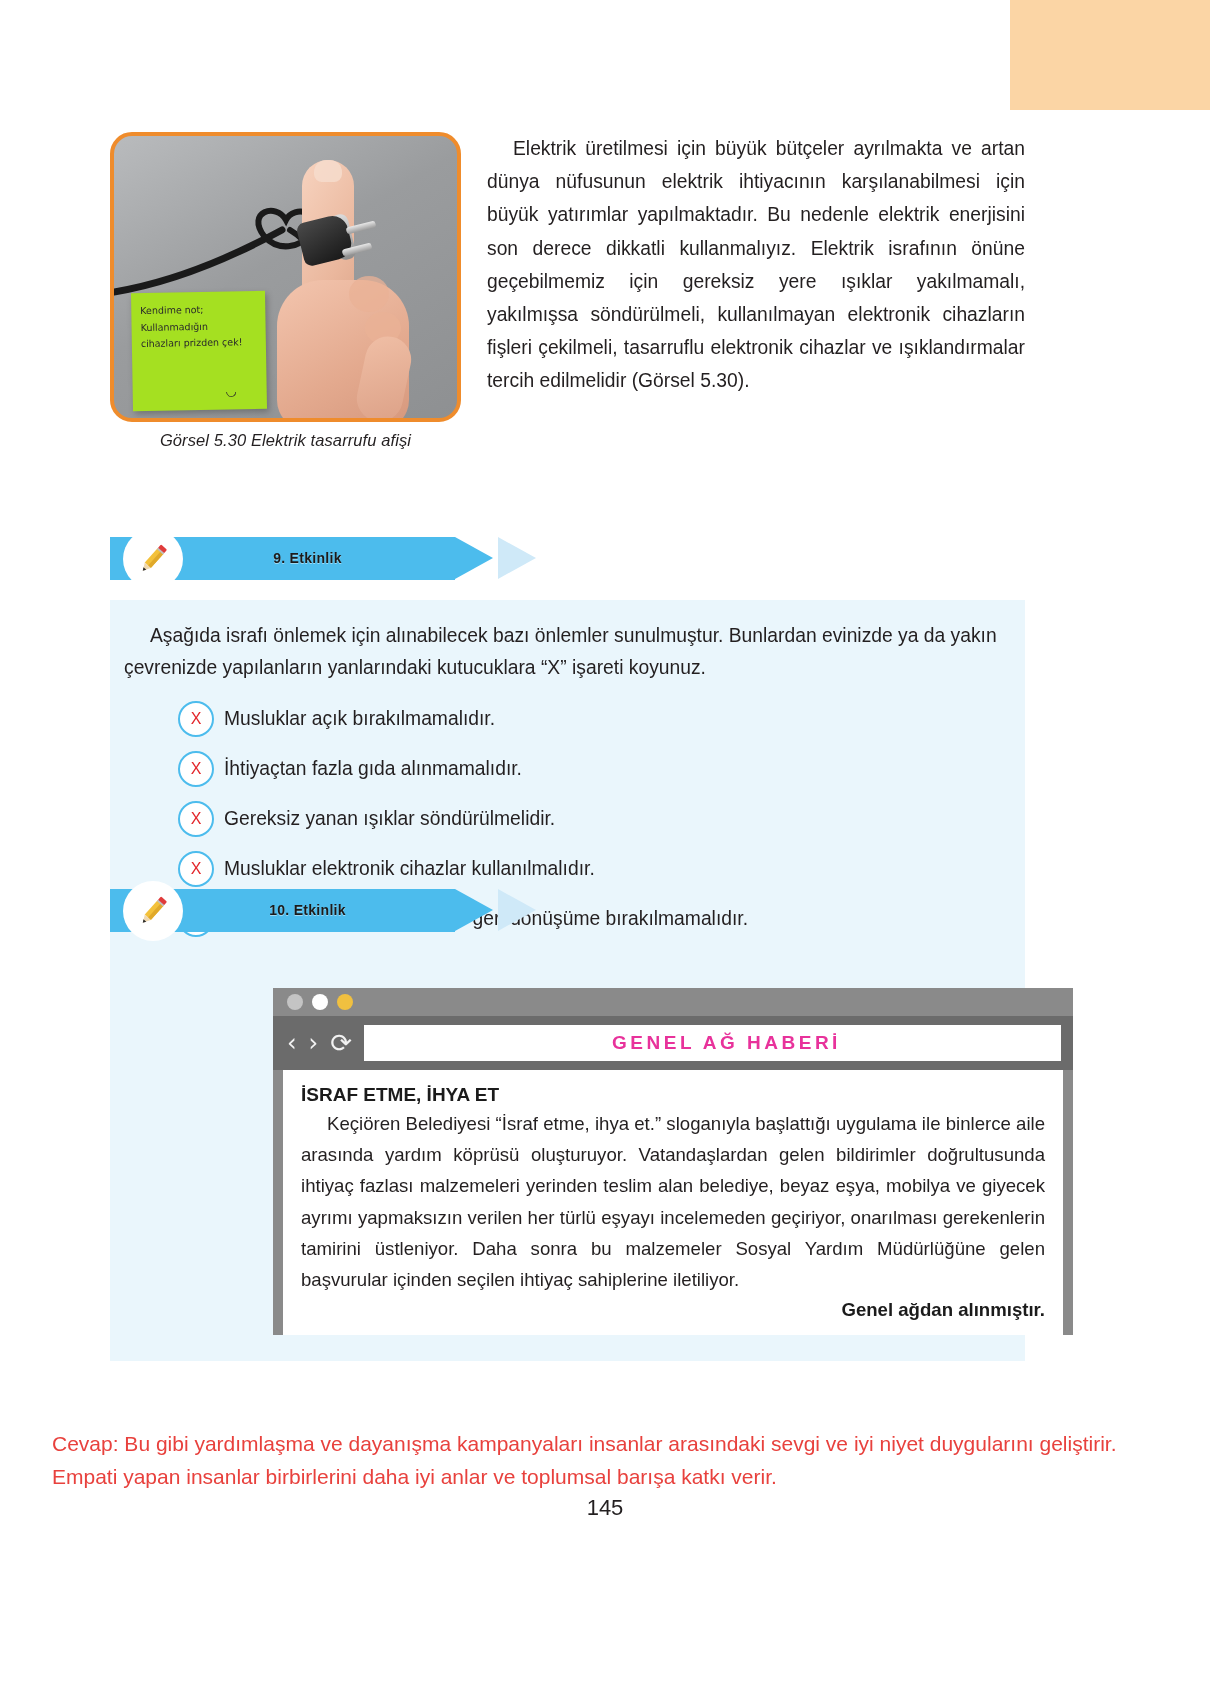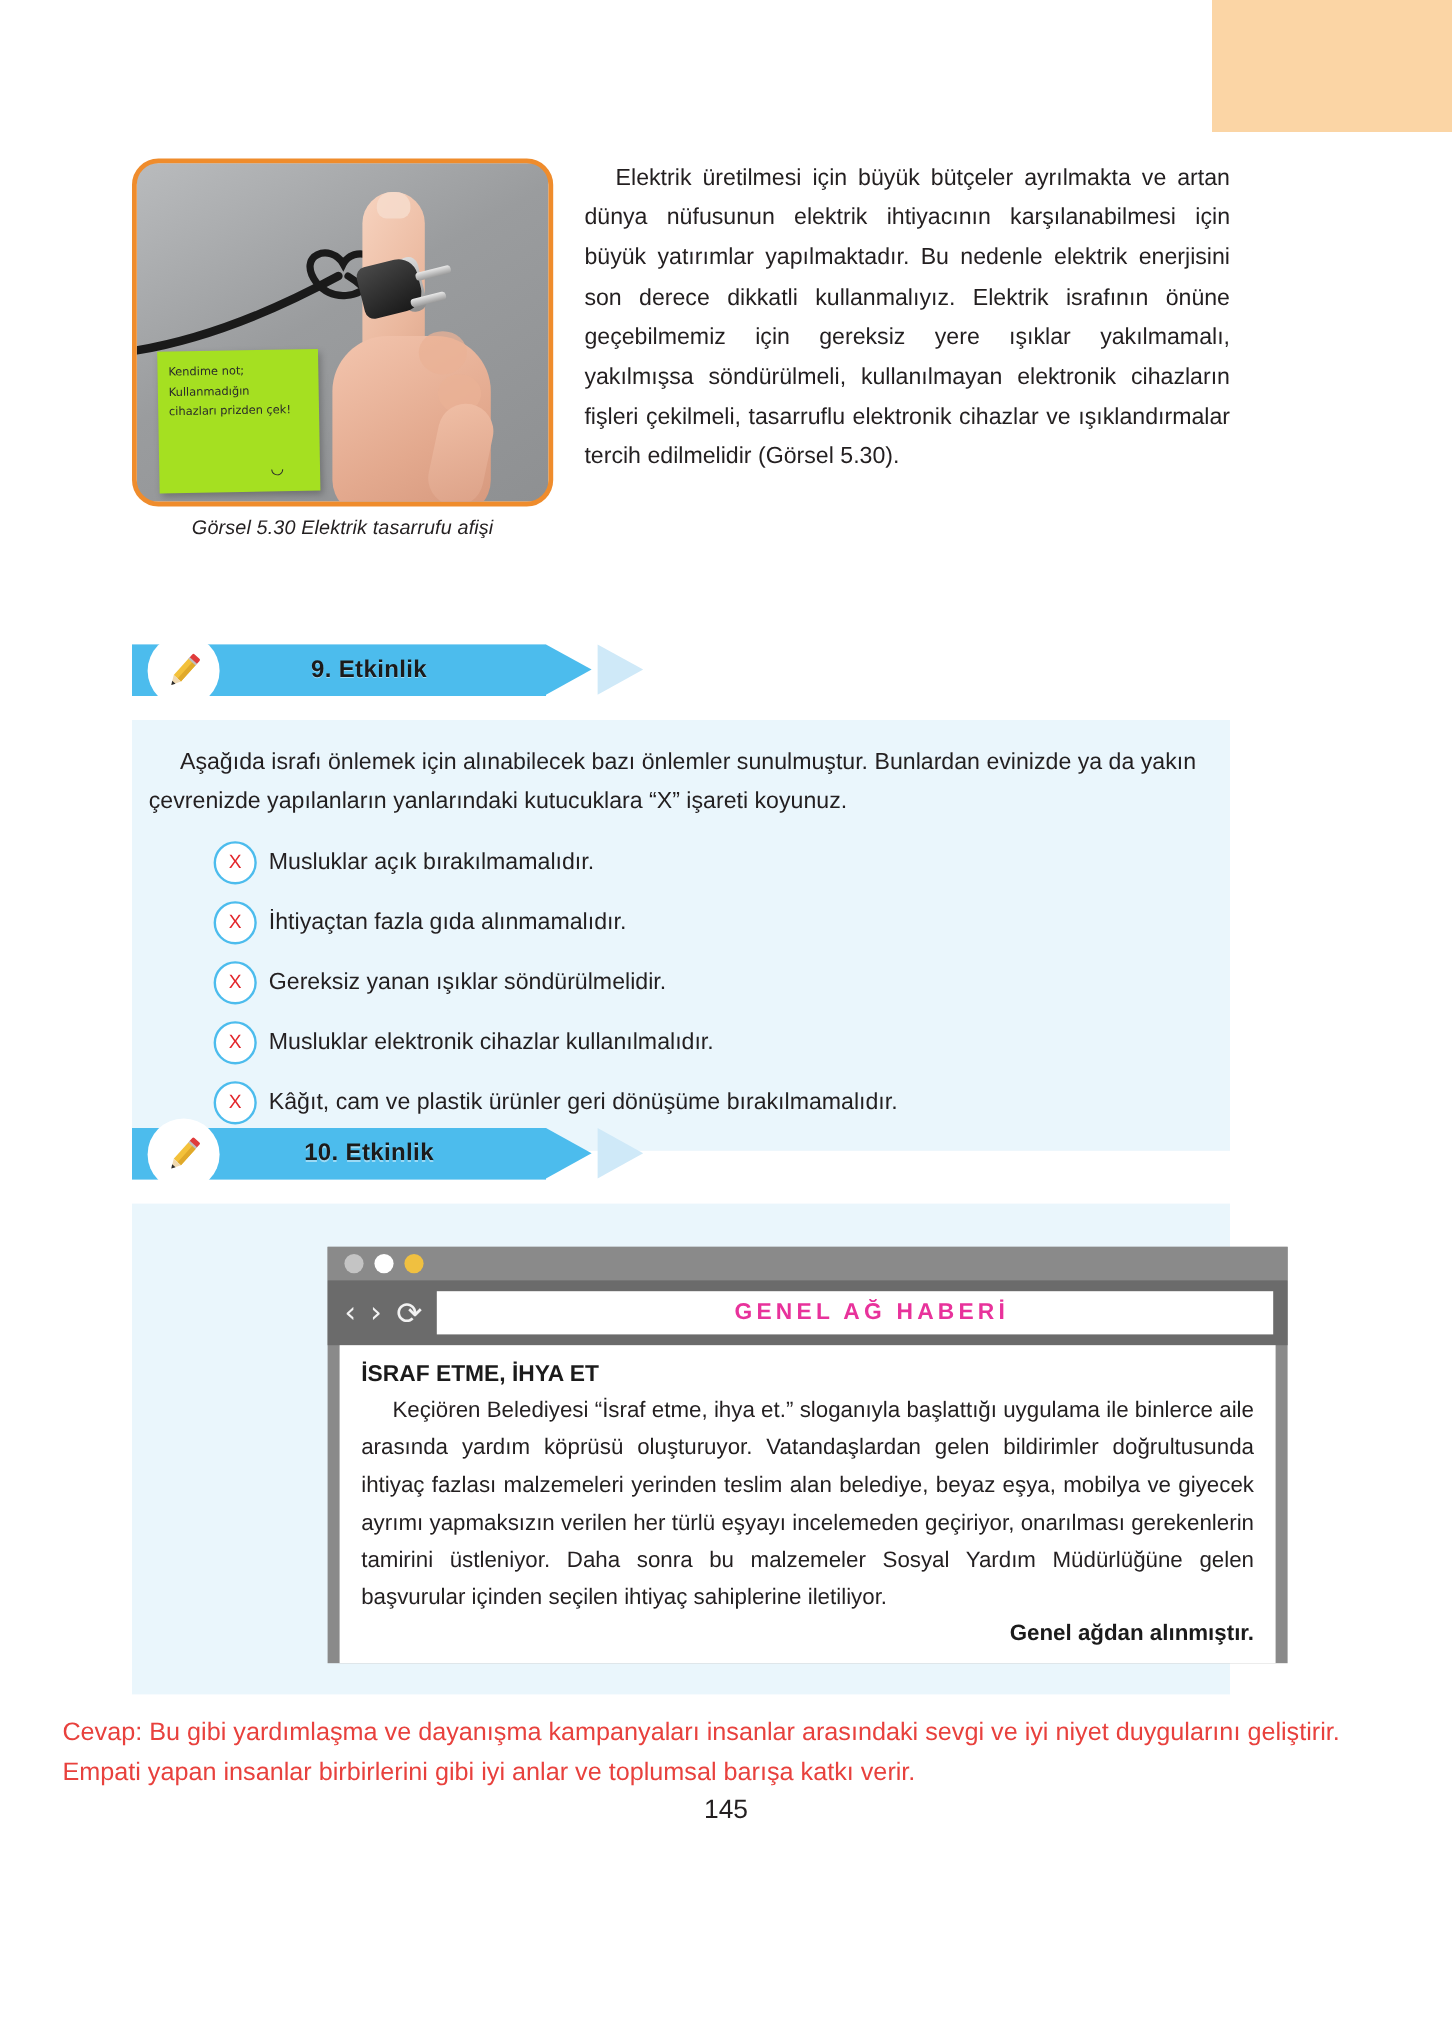--- a/index.html
+++ b/index.html
@@ -192,21 +192,21 @@
   }
   .act-label{
     position:absolute;left:0;top:0;
     width:345px;height:43px;
     line-height:43px;
     text-align:center;
     padding-left:50px;
     box-sizing:border-box;
     color:#1b1b1b;
     font-weight:bold;
-    font-size:20px;
+    font-size:14px;
     letter-spacing:.3px;
     text-shadow:0 1px 0 rgba(255,255,255,.45);
   }
 
   
   .act-body{
     margin-left:110px;
     width:915px;
     background:#eaf6fc;
     padding:20px 0 22px 0;
@@ -442,21 +442,21 @@
           <span class="check-label">Musluklar elektronik cihazlar kullanılmalıdır.</span>
         </li>
         <li class="check-item">
           <span class="check-box">X</span>
           <span class="check-label">Kâğıt, cam ve plastik ürünler geri dönüşüme bırakılmamalıdır.</span>
         </li>
       </ul>
     </div>
   </div>
 
-  <div style="position:absolute;top:940px;left:0;width:1064px;">
+  <div style="position:absolute;top:889px;left:0;width:1064px;">
 
     <div class="act-banner">
       <div class="act-bar"></div>
       <div class="act-arrow"></div>
       <div class="act-arrow2"></div>
       <div class="act-label">10. Etkinlik</div>
       <div class="act-circle">
         <svg class="pencil" viewBox="0 0 64 64">
           <g transform="rotate(42 32 32)">
             <rect x="26" y="6" width="13" height="9" rx="2" fill="#e03b3b"></rect>
@@ -490,18 +490,18 @@
           <div class="news-title">İSRAF ETME, İHYA ET</div>
           <p class="news-body"><span class="indent"></span><span>Keçiören Belediyesi “İsraf etme, ihya et.” sloganıyla başlattığı uygulama ile binlerce aile arasında yardım köprüsü oluşturuyor. Vatandaşlardan gelen bildirimler doğrultusunda ihtiyaç fazlası malzemeleri yerinden teslim alan belediye, beyaz eşya, mobilya ve giyecek ayrımı yapmaksızın verilen her türlü eşyayı incelemeden geçiriyor, onarılması gerekenlerin tamirini üstleniyor. Daha sonra bu malzemeler Sosyal Yardım Müdürlüğüne gelen başvurular içinden seçilen ihtiyaç sahiplerine iletiliyor.</span></p>
           <div class="news-source">Genel ağdan alınmıştır.</div>
         </div>
       </div>
     </div>
   </div>
 
   <div class="answer">
     <div>Cevap: Bu gibi yardımlaşma ve dayanışma kampanyaları insanlar arasındaki sevgi ve iyi niyet duygularını geliştirir.</div>
-    <div>Empati yapan insanlar birbirlerini gibi iyi anlar ve toplumsal barışa katkı verir.</div>
+    <div>Empati yapan insanlar birbirlerini daha iyi anlar ve toplumsal barışa katkı verir.</div>
   </div>
 
   <div class="page-num">145</div>
 
 </div>
 
 </body></html>

